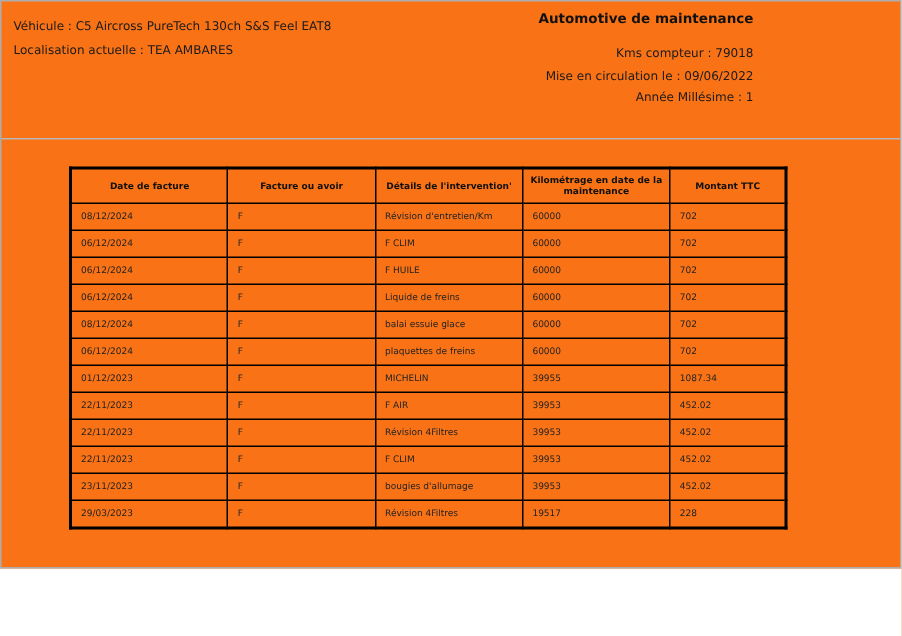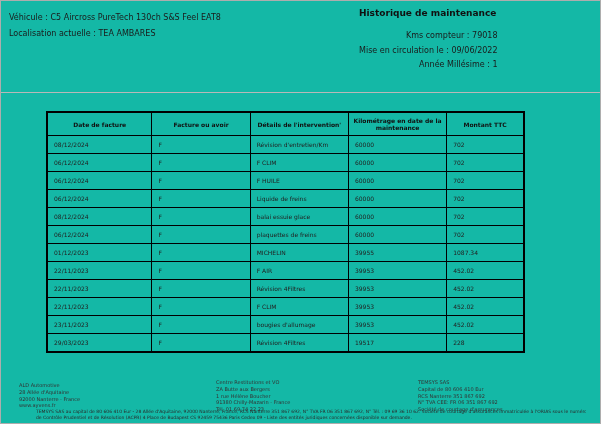--- a/index.html
+++ b/index.html
@@ -1,19 +1,19 @@
 <!DOCTYPE html>
 <html><head>
 <meta charset="utf-8">
 <style>
   * { margin:0; padding:0; box-sizing:border-box; }
   html,body { background:#fff; }
   body { width:601px; height:424px; font-family:"DejaVu Sans", sans-serif; }
   .page {
-    position:relative; width:601px; height:424px; background:#14b8a6;
+    position:relative; width:601px; height:379px; background:#f97316;
     border:1px solid #adadad; color:#1a1a1a; overflow:hidden;
   }
 
   
   .header { position:absolute; left:0; top:0; width:601px; height:92px; border-bottom:1px solid #b8b8b8; }
   .vehicle-block { position:absolute; left:8px; top:9px; font-size:8px; line-height:15.5px; }
   .maint-block { position:absolute; left:358px; top:7px; }
   .maint-title { font-size:9px; font-weight:bold; color:#111; }
   .maint-lines { margin-top:11px; font-size:8px; line-height:14.5px;text-align:right; }
 
@@ -52,21 +52,21 @@
 <body>
 
 <div class="page">
 
   <div class="header">
     <div class="vehicle-block">
       <div>Véhicule : C5 Aircross PureTech 130ch S&amp;S Feel EAT8</div>
       <div>Localisation actuelle : TEA AMBARES</div>
     </div>
     <div class="maint-block">
-      <div class="maint-title">Historique de maintenance</div>
+      <div class="maint-title">Automotive de maintenance</div>
       <div class="maint-lines">
         <div>Kms compteur : 79018</div>
         <div>Mise en circulation le : 09/06/2022</div>
         <div>Année Millésime : 1</div>
       </div>
     </div>
   </div>
 
   <div class="table-wrap">
     <table class="maint">

